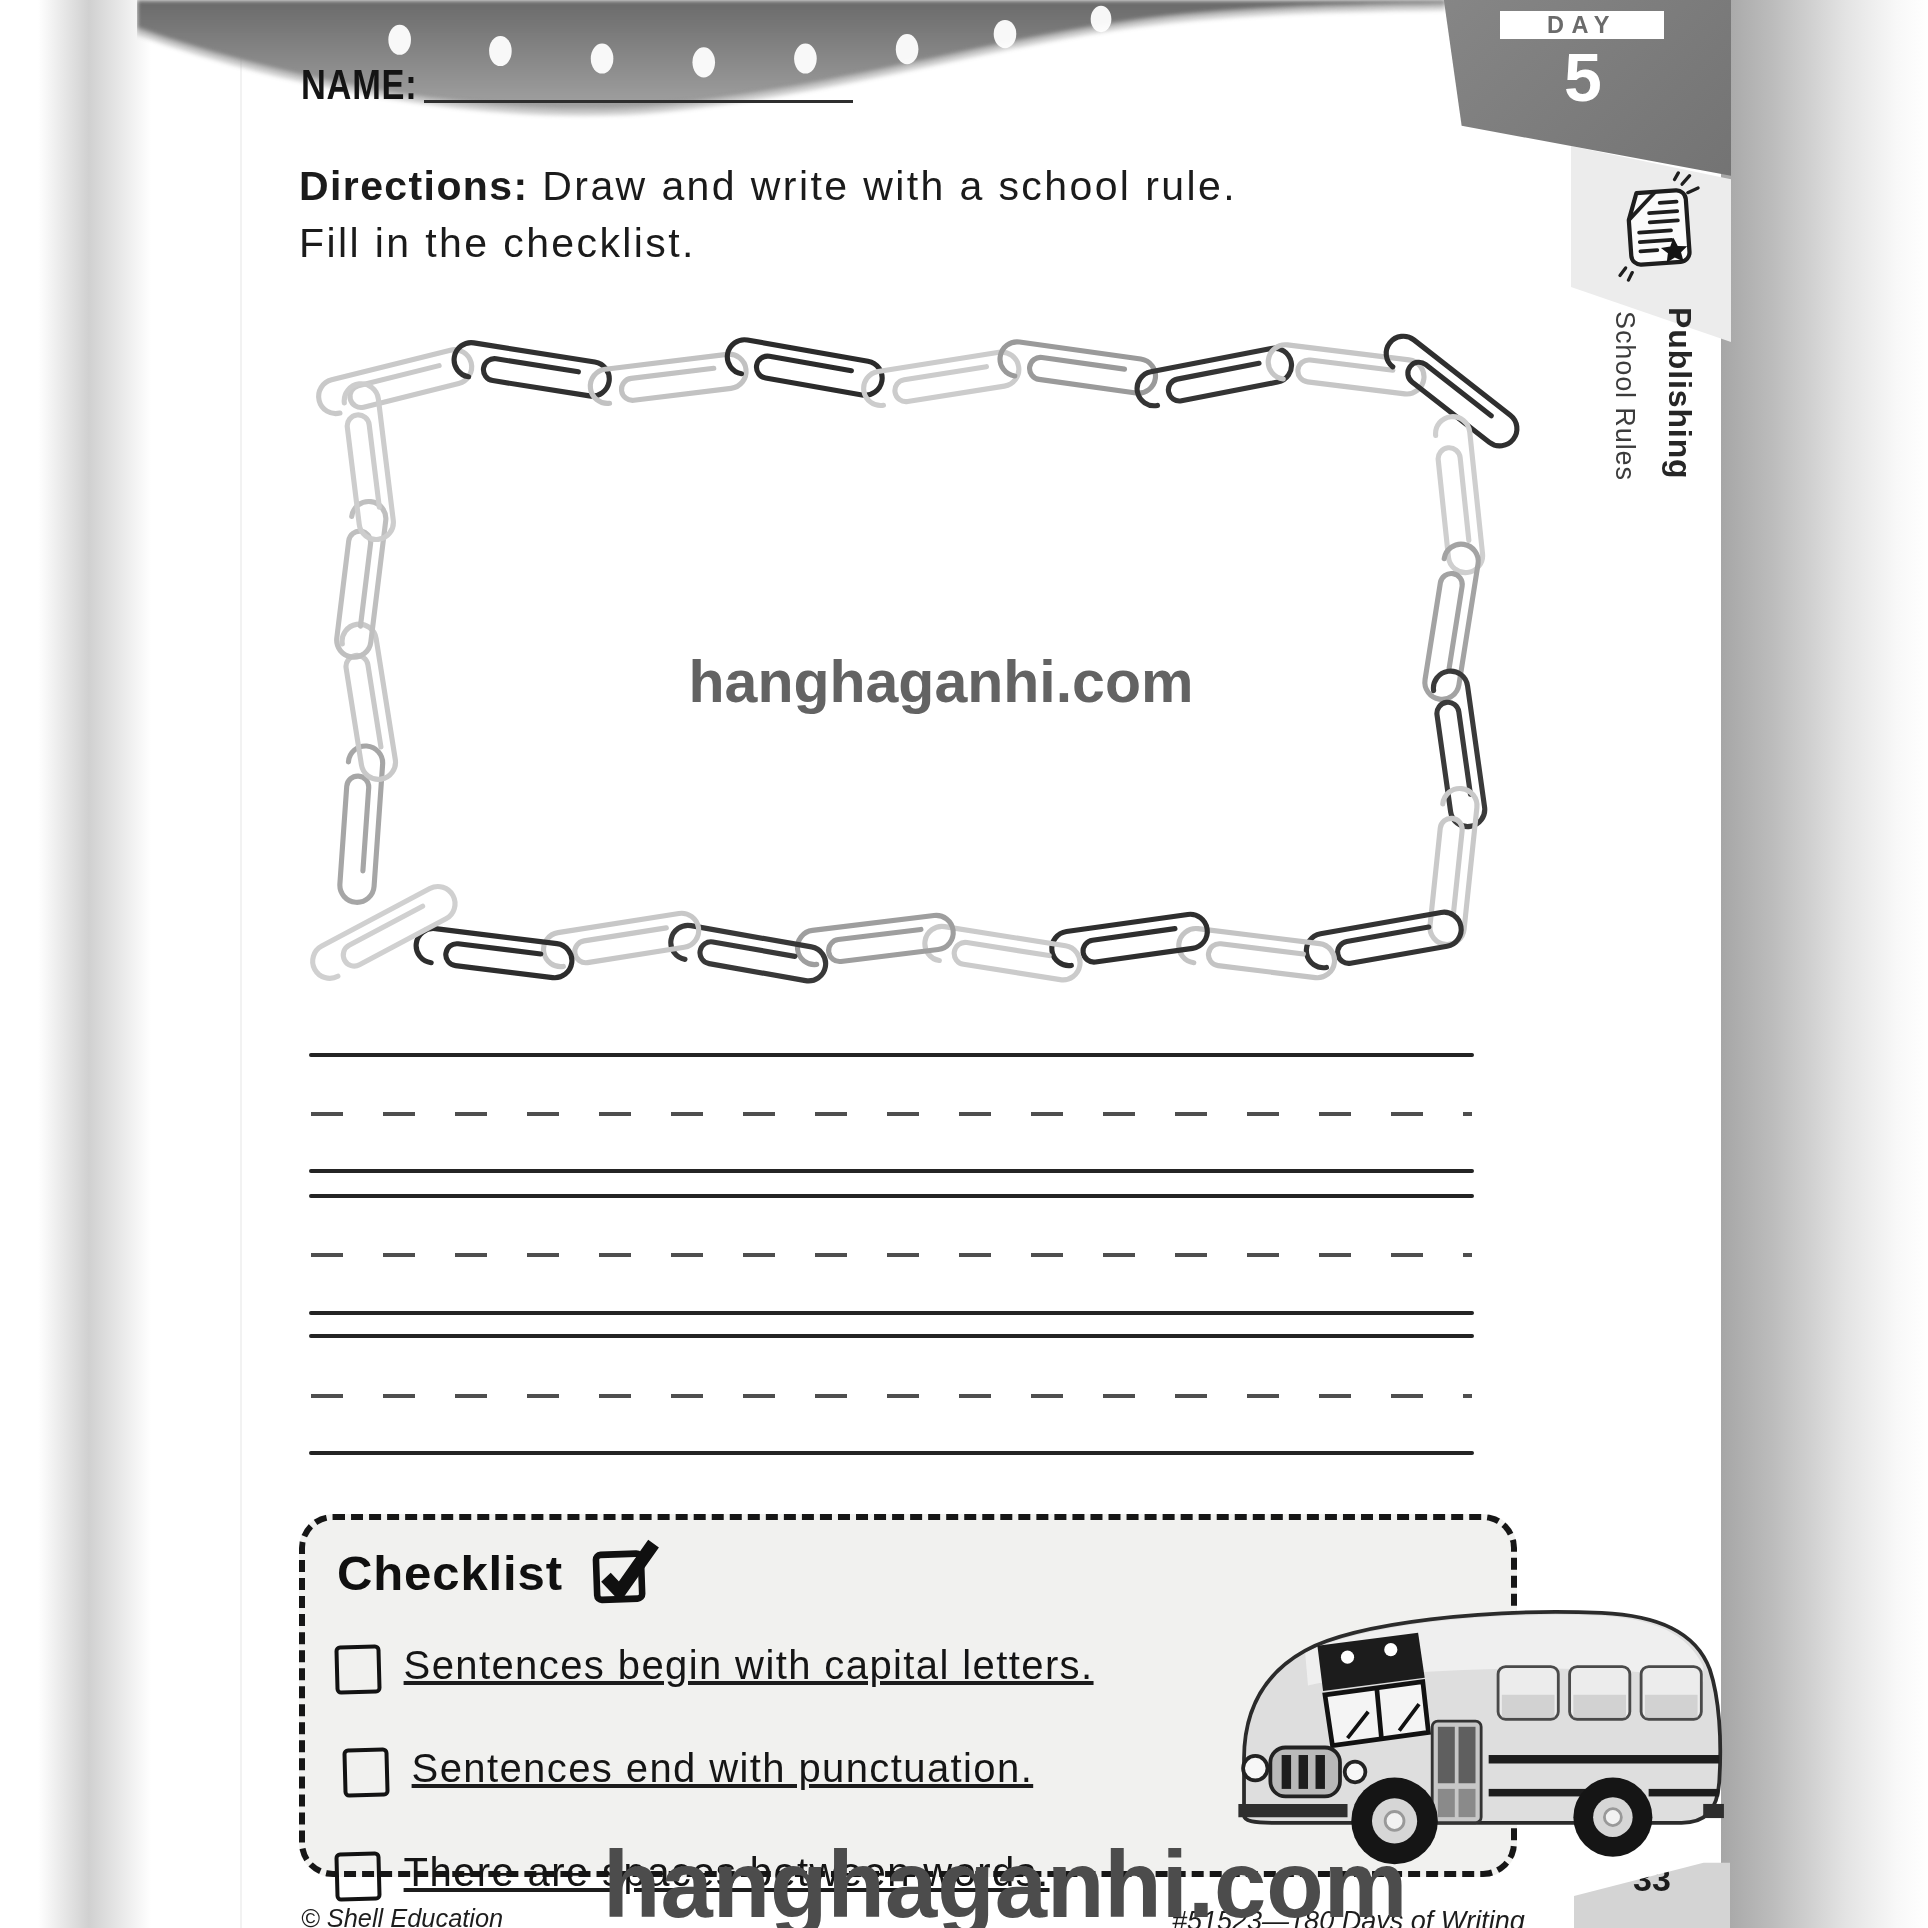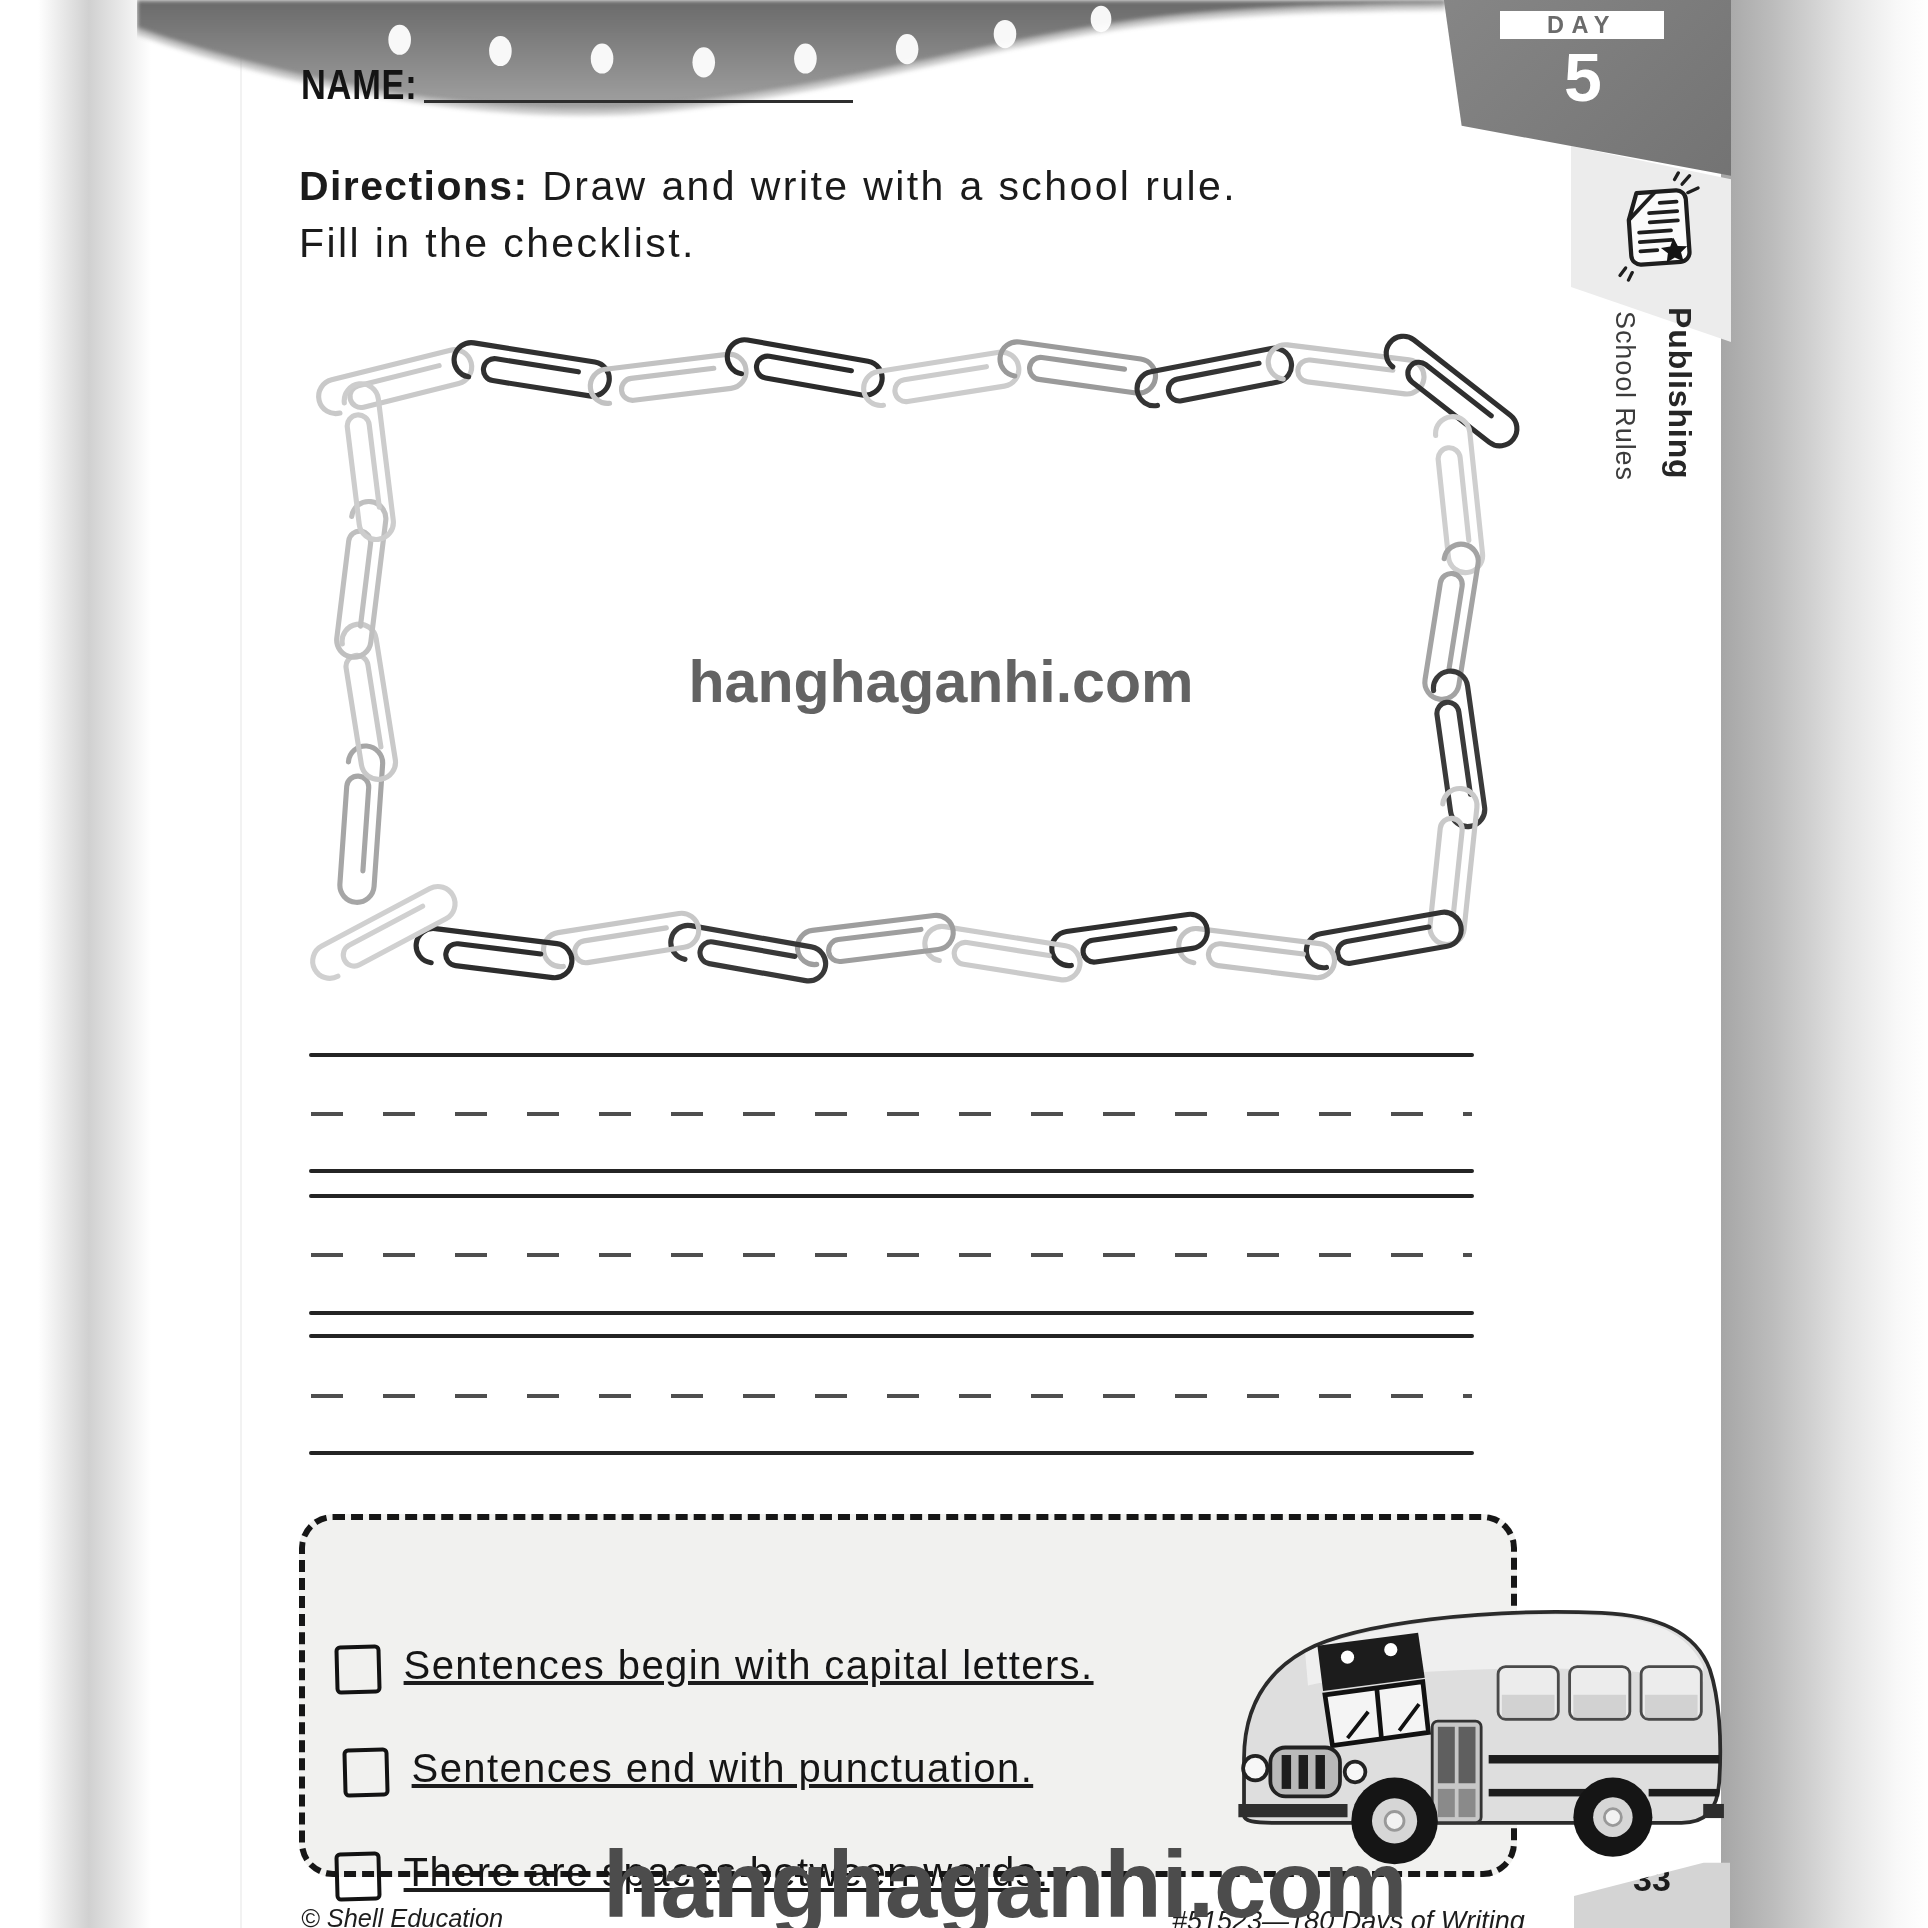--- a/index.html
+++ b/index.html
@@ -203,20 +203,29 @@
       <div class="wl-solid" style="top:1169px"></div>
       <div class="wl-solid" style="top:1194px"></div>
       <div class="wl-dash" style="top:1253px"></div>
       <div class="wl-solid" style="top:1311px"></div>
       <div class="wl-solid" style="top:1334px"></div>
       <div class="wl-dash" style="top:1394px"></div>
       <div class="wl-solid" style="top:1451px"></div>
     </div>
 
   <div class="checklist-box">
+    <div class="cl-title-row">
+      <span class="cl-title">Checklist</span>
+      <svg class="cl-check-icon" width="75" height="70" viewBox="0 0 80 74">
+        <g transform="rotate(-2 34 40)">
+          <rect x="8" y="18" width="48" height="48" rx="5" fill="none" stroke="#101010" stroke-width="7"></rect>
+          <path d="M18,42 L32,58 L70,8" fill="none" stroke="#101010" stroke-width="14" stroke-linejoin="miter"></path>
+        </g>
+      </svg>
+    </div>
     <div class="cl-item cl-item-1">
       <span class="cl-box"></span>
       <span class="cl-text">Sentences begin with capital letters.</span>
     </div>
     <div class="cl-item cl-item-2">
       <span class="cl-box"></span>
       <span class="cl-text">Sentences end with punctuation.</span>
     </div>
     <div class="cl-item cl-item-3">
       <span class="cl-box"></span>

